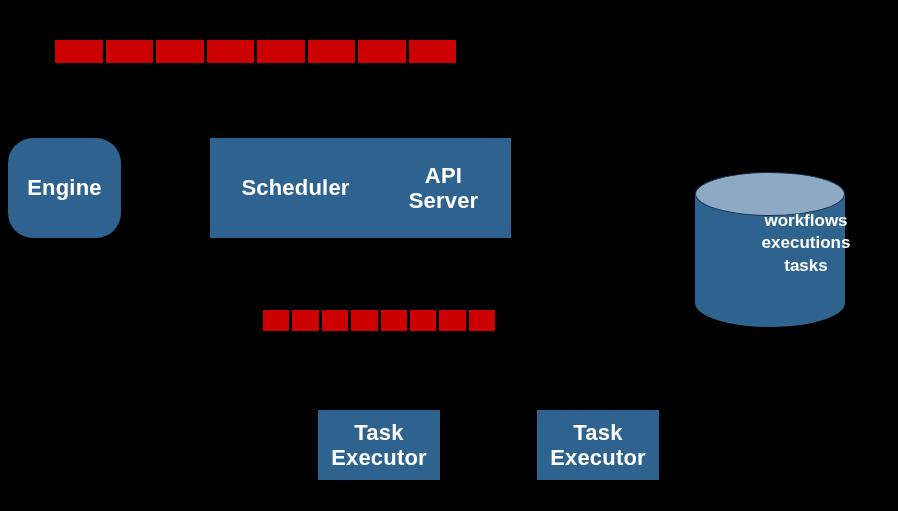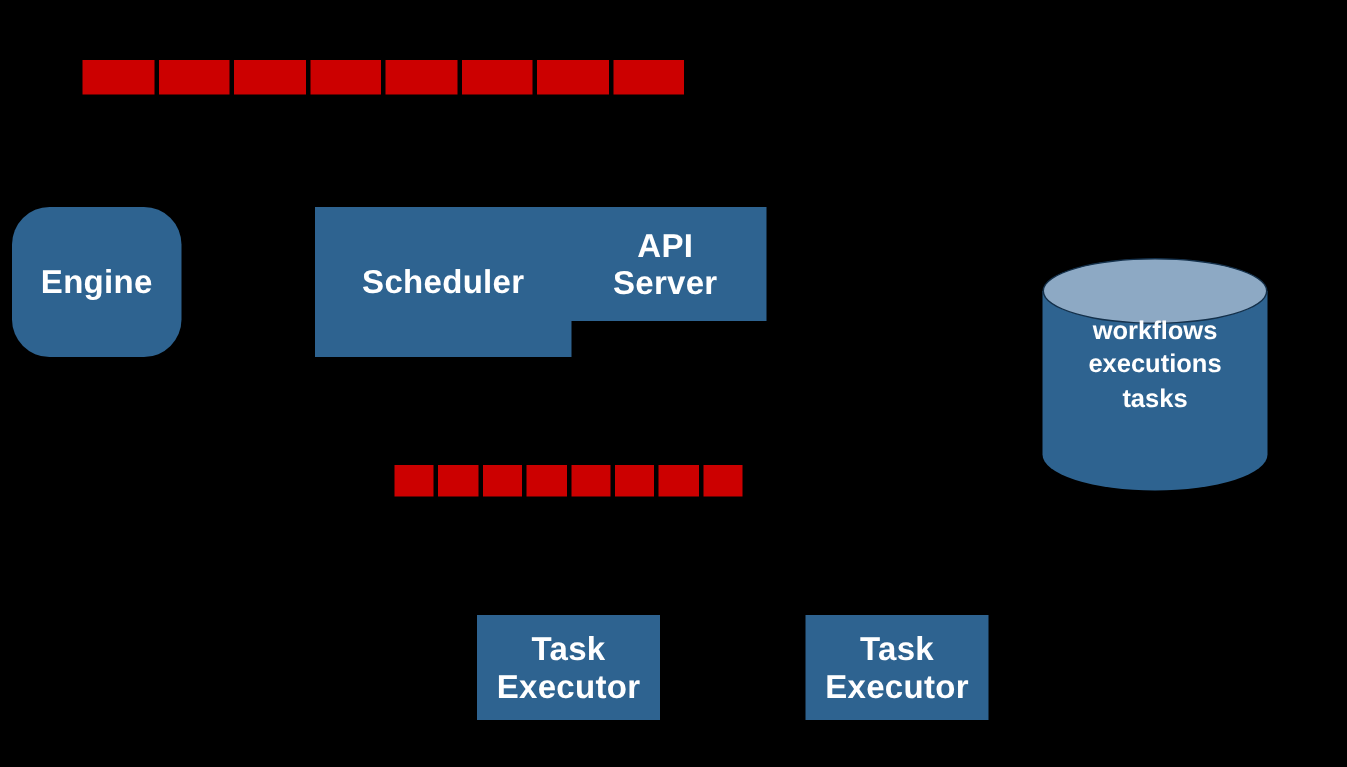--- a/index.html
+++ b/index.html
@@ -95,21 +95,21 @@
       <div class="queue-seg" style="flex: 1 1 0px; background: rgb(204, 0, 0);"></div>
       <div class="queue-seg" style="flex: 1 1 0px; background: rgb(204, 0, 0);"></div>
       <div class="queue-seg" style="flex: 1 1 0px; background: rgb(204, 0, 0);"></div>
       <div class="queue-seg" style="flex: 1 1 0px; background: rgb(204, 0, 0);"></div>
     </div>
 
   <div class="node-box" style="left:8px; top:138px; width:113px; height:100px;border-radius:25px;">Engine</div>
 
   <div class="node-box" style="left:210px; top:138px; width:171px; height:100px;">Scheduler</div>
 
-  <div class="node-box two-line" style="left:376px; top:138px; width:135px; height:76px;">API
+  <div class="node-box two-line" style="left:376px; top:138px; width:135px; height:100px;">API
 Server</div>
 
   <div class="queue-bar" id="queue-middle" style="left:263px; top:310px; width:232px; height:21px;">
       <div class="queue-seg" style="flex: 1 1 0px; background: rgb(204, 0, 0);"></div>
       <div class="queue-seg" style="flex: 1 1 0px; background: rgb(204, 0, 0);"></div>
       <div class="queue-seg" style="flex: 1 1 0px; background: rgb(204, 0, 0);"></div>
       <div class="queue-seg" style="flex: 1 1 0px; background: rgb(204, 0, 0);"></div>
       <div class="queue-seg" style="flex: 1 1 0px; background: rgb(204, 0, 0);"></div>
       <div class="queue-seg" style="flex: 1 1 0px; background: rgb(204, 0, 0);"></div>
       <div class="queue-seg" style="flex: 1 1 0px; background: rgb(204, 0, 0);"></div>
@@ -118,20 +118,20 @@
 
   <div class="node-box two-line" style="left:318px; top:410px; width:122px; height:70px;">Task
 Executor</div>
 
   <div class="node-box two-line" style="left:537px; top:410px; width:122px; height:70px;">Task
 Executor</div>
 
   <div class="cylinder" style="left:695px; top:172px; width:150px; height:155px;">
     <div class="cyl-body" style="top:22px; height:133px;"></div>
     <div class="cyl-top" style="top:0px; height:44px;"></div>
-    <div class="cyl-labels" id="cyl-labels" style="top:38px;">
+    <div class="cyl-labels" id="cyl-labels" style="top:38px;padding-left:36px;">
         <div>workflows</div>
         <div>executions</div>
         <div>tasks</div>
       </div>
   </div>
 
 </div>
 
 </body></html>

